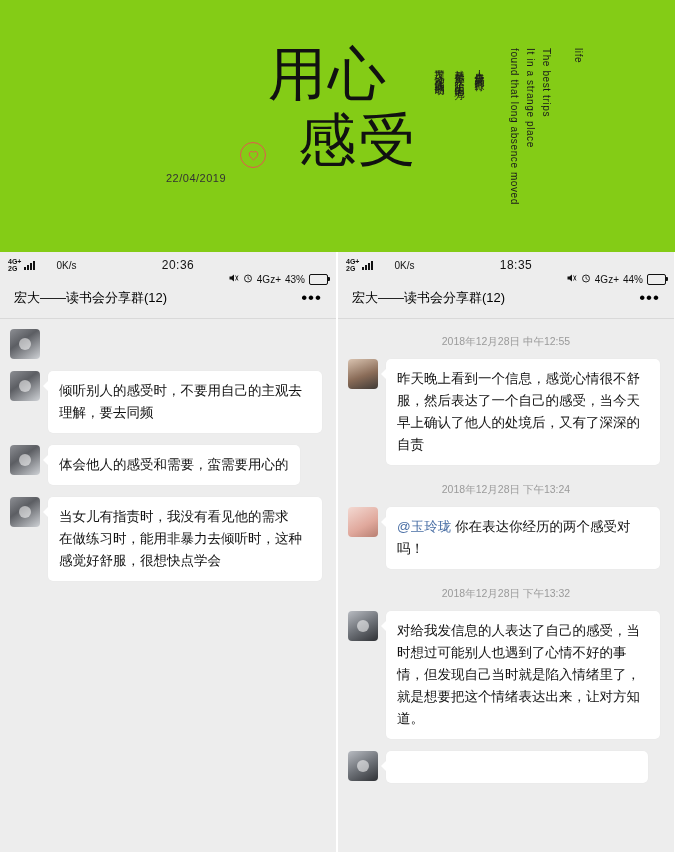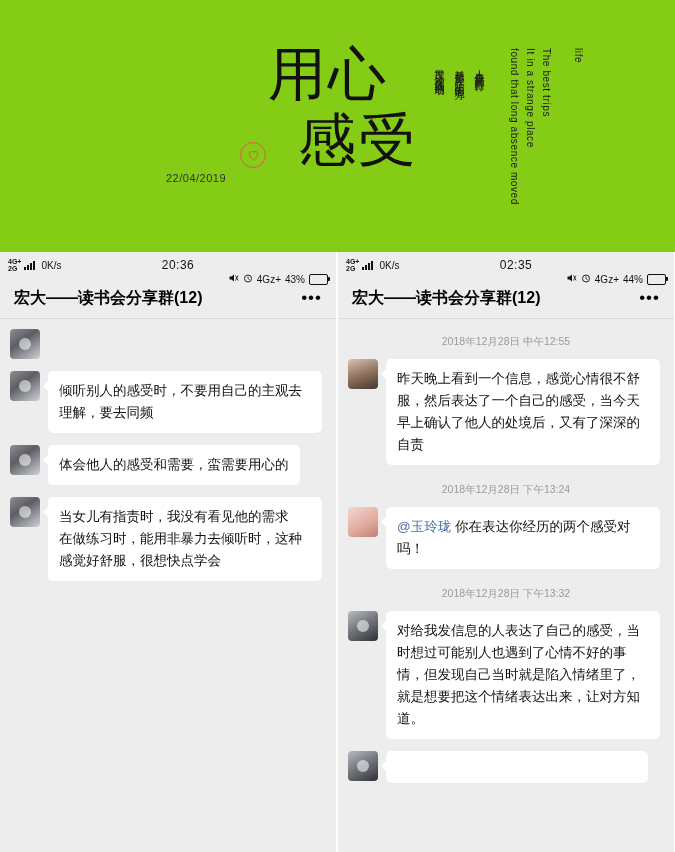--- a/index.html
+++ b/index.html
@@ -157,21 +157,21 @@
   }
   .bars i {
     display: block;
     width: 2px;
     background: #111;
   }
   .bars i:nth-child(1) { height: 3px; }
   .bars i:nth-child(2) { height: 5px; }
   .bars i:nth-child(3) { height: 7px; }
   .bars i:nth-child(4) { height: 9px; }
-  .sb-kbs { font-size: 10px; margin-left: 3px; }
+  .sb-kbs { font-size: 10px; margin-left: 18px; }
   .sb-time {
     position: absolute;
     left: 0; right: 0;
     text-align: center;
     font-size: 12px;
     letter-spacing: 0.5px;
     margin-left: 20px;
   }
   .sb-right {
     margin-left: auto;
@@ -203,23 +203,23 @@
   
   .titlebar {
     height: 40px;
     background: #ededed;
     display: flex;
     align-items: center;
     padding: 0 14px;
     border-bottom: 1px solid #d9d9d9;
   }
   .chat-title {
-    font-size: 16px;
+    font-size: 13px;
     color: #000;
-    font-weight: 700;
+    font-weight: 400;
   }
   .more-dots {
     margin-left: auto;
     font-size: 17px;
     letter-spacing: 1px;
     color: #000;
     line-height: 10px;
   }
 
   
@@ -451,21 +451,21 @@
           <span>2G</span>
         </div>
         <span class="bars">
             <i></i>
             <i></i>
             <i></i>
             <i></i>
           </span>
         <span class="sb-kbs">0K/s</span>
       </div>
-      <div class="sb-time">02:35</div>
+      <div class="sb-time">18:35</div>
       <div class="sb-right">
         <span>
           <svg width="11" height="10" viewBox="0 0 22 20">
               <path d="M3 7h4l5-4v14l-5-4H3z" fill="#111"></path>
               <path d="M15 5l5 10M20 5l-5 10" stroke="#111" stroke-width="1.6" fill="none"></path>
             </svg>
         </span>
         <span>
           <svg width="10" height="10" viewBox="0 0 20 20">
               <circle cx="10" cy="11" r="7" fill="none" stroke="#111" stroke-width="1.8"></circle>

